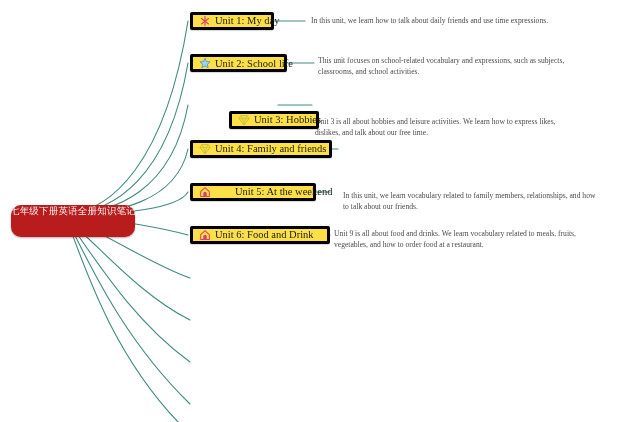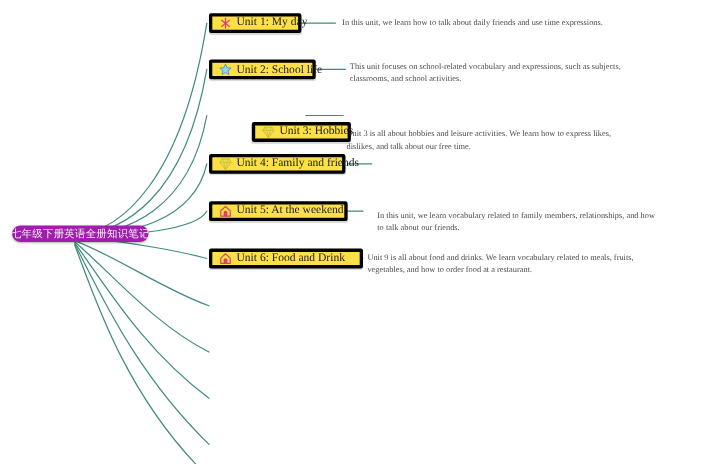--- a/index.html
+++ b/index.html
@@ -26,26 +26,26 @@
     width: 640px;
     height: 422px;
   }
 
   
   .root-node {
     position: absolute;
     left: 11px;
     top: 205px;
     width: 124px;
-    height: 15px;
-    background: #a21caf;
+    height: 32px;
+    background: #b91c1c;
     border-radius: 10px;
     box-shadow: 0 1px 2px rgba(0,0,0,0.30);
     display: flex;
-    align-items: center;
+    align-items: flex-start;
     justify-content: center;
     z-index: 6;
   }
   .root-node .root-label {
     color: #f2f2f2;
     font-family: "DejaVu Sans", sans-serif;
     font-size: 9.5px;
     letter-spacing: 0.2px;
     white-space: nowrap;
   }
@@ -147,31 +147,31 @@
   <div class="unit-node" style="left:190px; top:111px; width:90px;margin-left:39px;">
     <svg class="unit-icon" viewBox="0 0 24 24">
       <polygon points="12,22 1.8,9.2 5.6,3 18.4,3 22.2,9.2" fill="#ecdc4e" stroke="#c9b32c" stroke-width="1.4" stroke-linejoin="round"></polygon>
       <polyline points="1.8,9.2 22.2,9.2" stroke="#c9b32c" stroke-width="1.1" fill="none"></polyline>
       <polyline points="5.6,3 9,9.2 12,22 15,9.2 18.4,3" stroke="#c9b32c" stroke-width="1" fill="none"></polyline>
     </svg>
     <span class="unit-label">Unit 3: Hobbies</span>
   </div>
   <div class="unit-desc" style="left:315px; top:98px; width:260px;margin-top:18px;">Unit 3 is all about hobbies and leisure activities. We learn how to express likes, dislikes, and talk about our free time.</div>
 
-  <div class="unit-node" style="left:190px; top:140px; width:124px;">
+  <div class="unit-node" style="left:190px; top:140px; width:142px;">
     <svg class="unit-icon" viewBox="0 0 24 24">
       <polygon points="12,22 1.8,9.2 5.6,3 18.4,3 22.2,9.2" fill="#ecdc4e" stroke="#c9b32c" stroke-width="1.4" stroke-linejoin="round"></polygon>
       <polyline points="1.8,9.2 22.2,9.2" stroke="#c9b32c" stroke-width="1.1" fill="none"></polyline>
       <polyline points="5.6,3 9,9.2 12,22 15,9.2 18.4,3" stroke="#c9b32c" stroke-width="1" fill="none"></polyline>
     </svg>
     <span class="unit-label">Unit 4: Family and friends</span>
   </div>
   <div class="unit-desc" style="left:343px; top:142px; width:258px;margin-top:48px;">In this unit, we learn vocabulary related to family members, relationships, and how to talk about our friends.</div>
 
-  <div class="unit-node" style="left:190px; top:183px; width:126px;">
+  <div class="unit-node" style="left:190px; top:183px; width:126px;gap:20px;">
     <svg class="unit-icon" viewBox="0 0 24 24">
       <path d="M 3.4 21 L 3.4 11.2 L 12 3.4 L 20.6 11.2 L 20.6 21 Z" fill="none" stroke="#e03c74" stroke-width="2.1" stroke-linejoin="round"></path>
       <path d="M 8.6 21 L 8.6 14.8 A 3.4 3.4 0 0 1 15.4 14.8 L 15.4 21 Z" fill="#e03c74"></path>
     </svg>
     <span class="unit-label">Unit 5: At the weekend</span>
   </div>
 
   <div class="unit-node" style="left:190px; top:226px; width:140px;">
     <svg class="unit-icon" viewBox="0 0 24 24">
       <path d="M 3.4 21 L 3.4 11.2 L 12 3.4 L 20.6 11.2 L 20.6 21 Z" fill="none" stroke="#e03c74" stroke-width="2.1" stroke-linejoin="round"></path>

